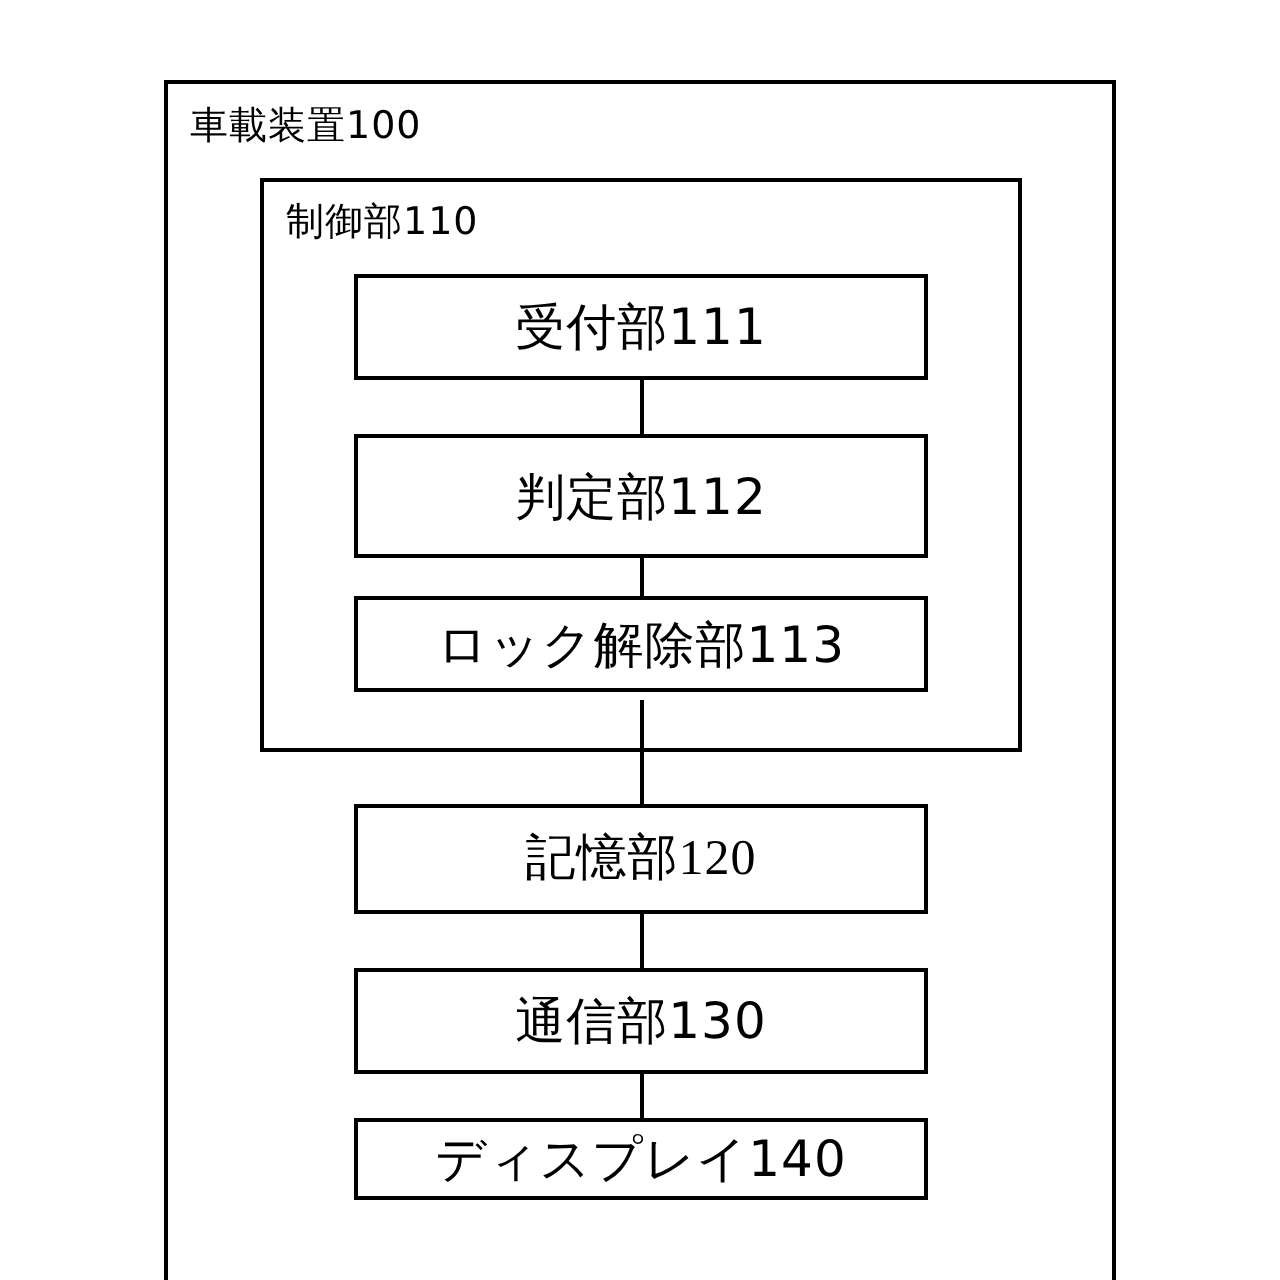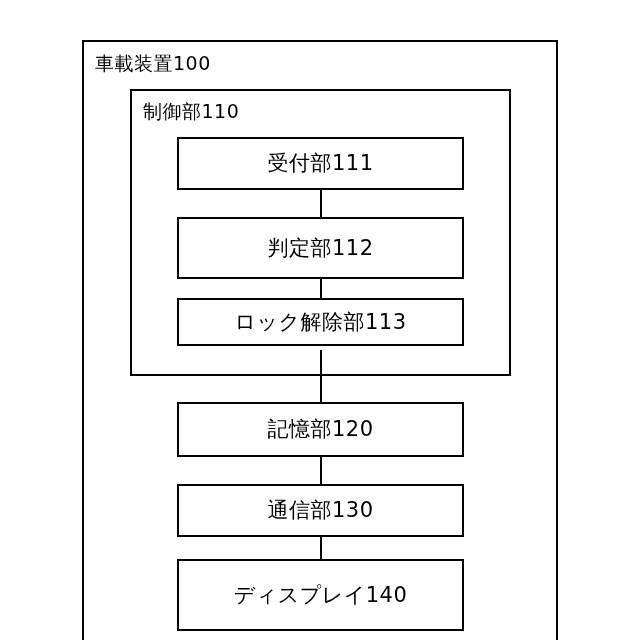--- a/index.html
+++ b/index.html
@@ -69,32 +69,32 @@
     width: 287px;
     border: 2px solid #000000;
     box-sizing: border-box;
     background: #ffffff;
     display: flex;
     align-items: center;
     justify-content: center;
     z-index: 2;
   }
   .unit-label {
-    font-size: 21px;
+    font-size: 25px;
     line-height: 1;
     white-space: nowrap;
     letter-spacing: 0.5px;
   }
 
   .box-111 { top: 108px; height: 53px; }
   .box-112 { top: 188px; height: 62px; }
   .box-113 { top: 269px; height: 48px; text-align: center; }
-  .box-120 { top: 373px; height: 55px; }
+  .box-120 { top: 373px; height: 55px; font-family: Liberation Serif, serif; }
   .box-130 { top: 455px; height: 53px; }
-  .box-140 { top: 530px; height: 72px; }
+  .box-140 { top: 530px; height: 41px; }
 
   
   .connector {
     position: absolute;
     left: 320px;
     width: 2px;
     background: #000000;
     z-index: 1;
   }
   .conn-111-112 { top: 159px; height: 31px; }

